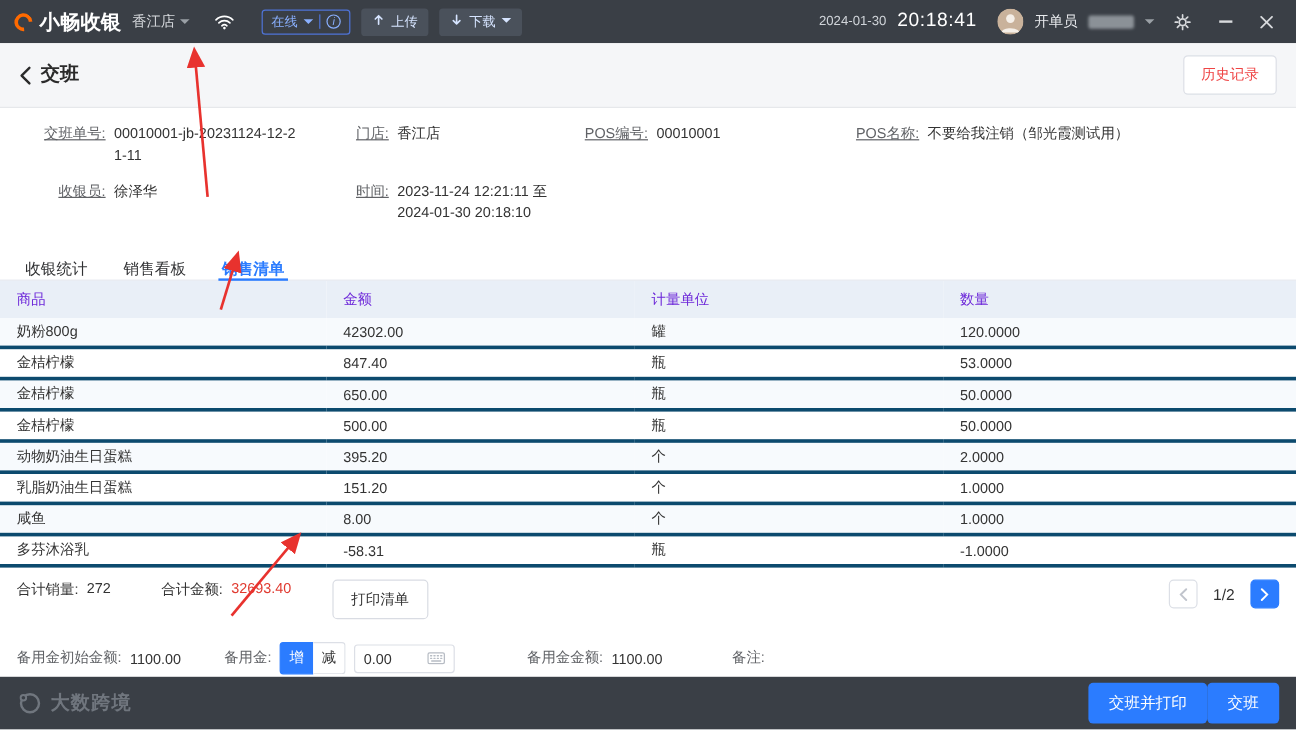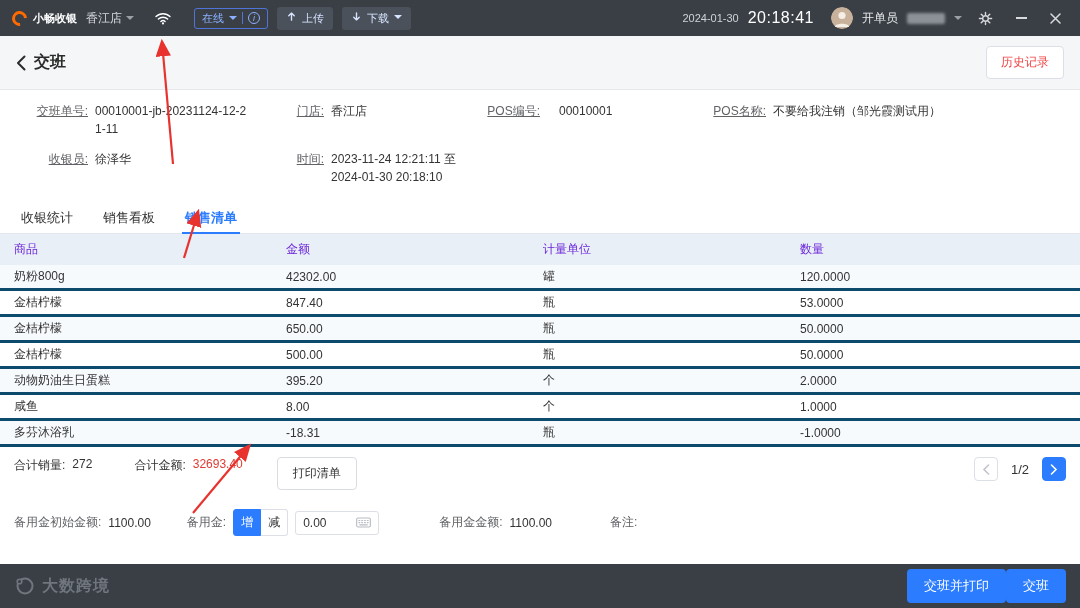--- a/index.html
+++ b/index.html
@@ -6,21 +6,21 @@
   html,body { width:1080px; height:608px; }
   body {
     font-family:"Liberation Sans","DejaVu Sans",sans-serif;
     font-size:12px; color:#333; background:#f2f3f5;
     position:relative; overflow:hidden;
   }
   .app { width:1080px; height:608px; display:flex; flex-direction:column; position:relative; }
 
   
   .topbar { height:36px; flex:none; background:#3a3f46; display:flex; align-items:center; padding:0 12px; color:#e8eaed; gap:9px; }
-  .logo { display:flex; align-items:center; gap:6px; font-weight:bold; font-size:11px; color:#fff; }
+  .logo { display:flex; align-items:center; gap:6px; font-weight:bold; font-size:17px; color:#fff; }
   .logo-mark { width:15px; height:15px; border-radius:50%; border:3.5px solid #ff6a00; border-right-color:transparent; transform:rotate(40deg); }
   .store-sel { display:flex; align-items:center; gap:4px; color:#d6d9dd; font-size:12px; cursor:pointer; }
   .caret { width:0; height:0; border:4px solid transparent; border-top-color:#9aa0a6; margin-top:4px; }
   .caret.light { border-top-color:#8ab0ff; }
   .online-pill { display:flex; align-items:center; gap:5px; border:1px solid #4f74d8; border-radius:3px; padding:2px 7px; color:#8ab0ff; font-size:11px; cursor:pointer; margin-left:14px; }
   .pill-divider { width:1px; height:12px; background:#4f74d8; }
   .i-circle { width:12px; height:12px; border:1px solid #8ab0ff; border-radius:50%; font-size:9px; line-height:10px; text-align:center; color:#8ab0ff; font-style:italic; }
   .bar-btn { display:flex; align-items:flex-start; gap:5px; background:#4a515b; color:#d6e4ff; border-radius:3px; padding:4px 9px; font-size:11px; cursor:pointer; }
   .right-group { margin-left:auto; display:flex; align-items:center; gap:9px; }
   .bar-date { font-size:11px; color:#cfd3d8; }
@@ -34,28 +34,28 @@
   .title-row { height:54px; flex:none; display:flex; align-items:center; padding:0 16px; background:#f5f6f8; border-bottom:1px solid #e6e8eb; }
   .back { display:flex; align-items:center; gap:8px; font-size:16px; font-weight:bold; color:#2b2b2b; cursor:pointer; }
   .history-btn { margin-left:auto; background:#fff; border:1px solid #dcdfe6; border-radius:4px; padding:7px 14px; font-size:12px; color:#ef4444; cursor:pointer; }
 
   
   .content { flex:1; background:#fff; display:flex; flex-direction:column; min-height:0; }
 
   .info { padding:12px 0 4px 8px; }
   .info-row { display:flex; margin-bottom:12px; font-size:12px; line-height:1.5; }
   .cell { display:flex; align-items:flex-start; }
-  .c1 { width:272px; } .c2 { width:198px; } .c3 { width:226px;gap:12px; } .c4 { flex:1; }
+  .c1 { width:272px; } .c2 { width:198px; } .c3 { width:226px; } .c4 { flex:1; }
   .lbl { color:#606266; text-align:right; flex:none;text-decoration:underline; }
   .c1 .lbl { width:80px; } .c2 .lbl { width:44px; } .c3 .lbl { width:62px; } .c4 .lbl { width:62px; }
   .val { margin-left:7px; color:#333; }
   .val.wrap-id { max-width:152px; word-break:break-all; }
   .val.wrap-time { max-width:152px; }
 
-  .tabs { display:flex; border-bottom:1px solid #e4e7ed; padding-left:6px; height:32px; flex:none; }
+  .tabs { display:flex; border-bottom:1px solid #e4e7ed; padding-left:6px; height:32px; flex:none;align-items:flex-end; }
   .tab { padding:0 15px; display:flex; align-items:center; font-size:13px; color:#303133; position:relative; cursor:pointer; }
   .tab.active { color:#2b7cff; font-weight:bold; }
   .tab.active::after { content:""; position:absolute; left:12px; right:12px; bottom:-1px; height:2px; background:#2b7cff; }
 
   table.sales { width:100%; border-collapse:collapse; table-layout:fixed; font-size:12px; flex:none; }
   table.sales th { background:#e9eff7; font-weight:normal; color:#6d28d9; text-align:left; padding:7px 14px; }
   table.sales td { padding:3px 14px; height:21px; border-bottom:3px solid #0c4a6e; color:#333; }
   table.sales tbody tr:nth-child(odd) { background:#f7fafd; }
 
   .summary { display:flex; align-items:flex-start; padding:10px 14px 9px; font-size:12px; flex:none; }
@@ -254,28 +254,34 @@
             <td>瓶</td>
             <td>50.0000</td>
           </tr>
           <tr>
             <td>动物奶油生日蛋糕</td>
             <td>395.20</td>
             <td>个</td>
             <td>2.0000</td>
           </tr>
           <tr>
+            <td>乳脂奶油生日蛋糕</td>
+            <td>151.20</td>
+            <td>个</td>
+            <td>1.0000</td>
+          </tr>
+          <tr>
             <td>咸鱼</td>
             <td>8.00</td>
             <td>个</td>
             <td>1.0000</td>
           </tr>
           <tr>
             <td>多芬沐浴乳</td>
-            <td>-18.31</td>
+            <td>-58.31</td>
             <td>瓶</td>
             <td>-1.0000</td>
           </tr>
         </tbody>
     </table>
 
     <div class="summary">
       <span>合计销量:</span>
       <span class="sum-val">272</span>
       <span class="gap40">合计金额:</span>

